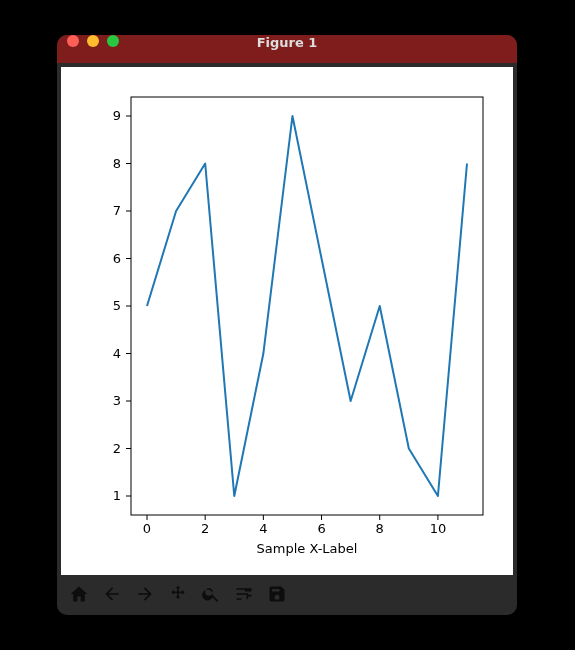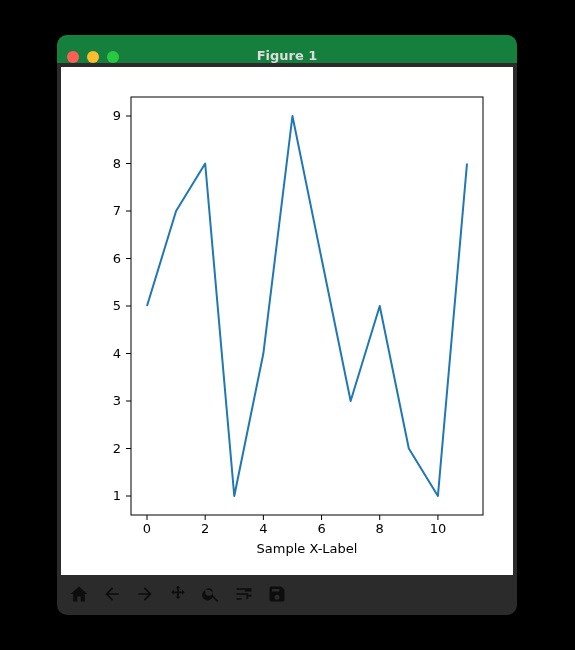--- a/index.html
+++ b/index.html
@@ -17,23 +17,23 @@
     top: 35px;
     width: 460px;
     height: 580px;
     background: #2b2b2b;
     border-radius: 10px;
     box-shadow: 0 4px 20px rgba(0,0,0,0.5);
     overflow: hidden;
   }
   .titlebar {
     height: 28px;
-    background: #15803d;
-    display: flex;
-    align-items: flex-end;
+    background: #7f1d1d;
+    display: flex;
+    align-items: flex-start;
     position: relative;
   }
   .traffic {
     display: flex;
     gap: 8px;
     margin-left: 10px;
   }
   .dot {
     width: 12px;
     height: 12px;

